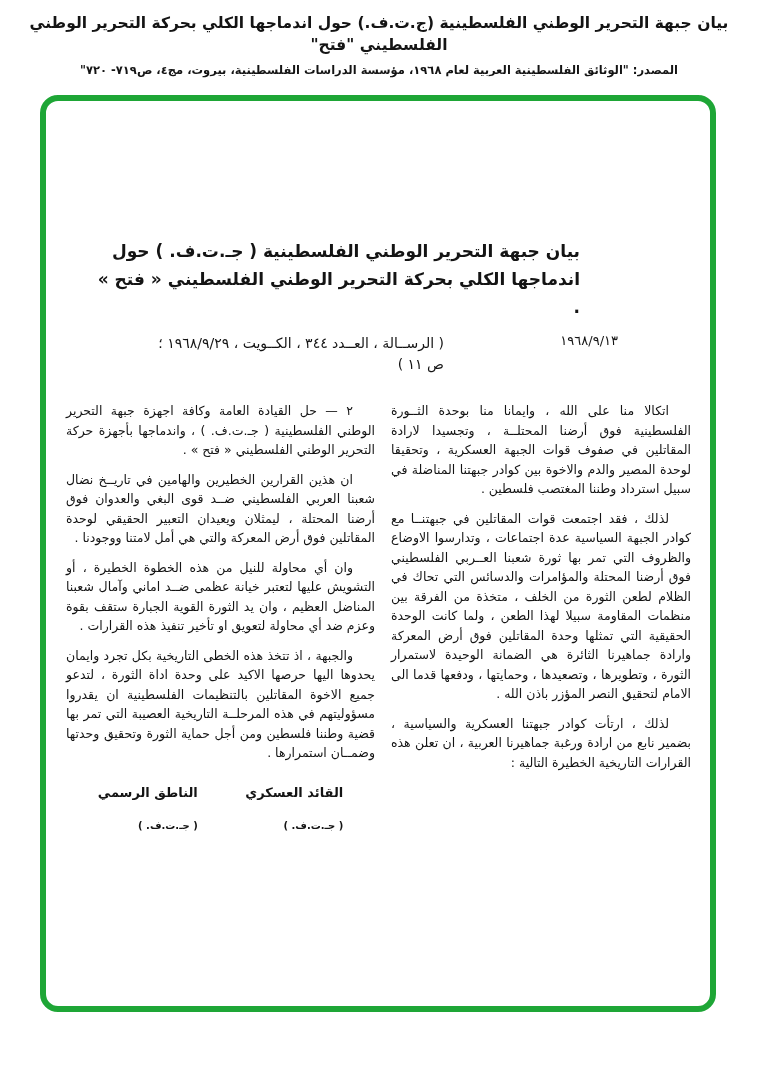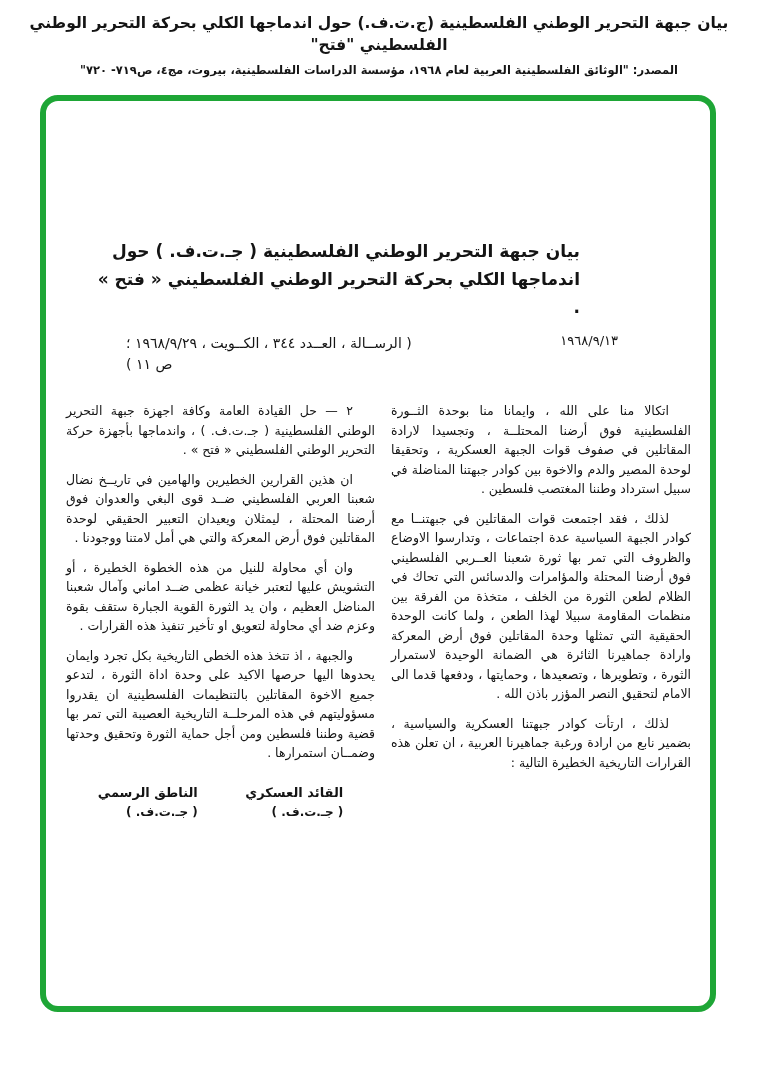--- a/index.html
+++ b/index.html
@@ -49,22 +49,22 @@
     align-items:flex-start;
     margin-top:12px;
     padding:0 92px 0 0;
   }
   .doc-date{
     font-size:13px;
     white-space:nowrap;
   }
   .doc-cite{
     width:286px;
-    margin-left:80px;
-    text-align:left;
+    margin-left:112px;
+    text-align:right;
     font-size:14px;line-height:21px;
   }
   
   .columns{
     display:flex;
     gap:16px;
     margin:26px 19px 0 20px;
   }
   .col{flex:1;}
   .col-right{flex:0 0 300px;}
@@ -78,21 +78,21 @@
   
   .signatures{
     display:flex;
     flex-direction:row;
     justify-content:space-around;
     margin-top:22px;
     padding:0 8px;
   }
   .sig{text-align:right;}
   .sig-title{font-size:13px;font-weight:bold;}
-  .sig-org{font-size:12px;font-weight:bold;margin-top:5px;}
+  .sig-org{font-size:10px;font-weight:bold;margin-top:20px;}
 </style>
 </head>
 <body>
 
 <div class="page">
 
   <header class="doc-header">
     <div class="hdr-title">بيان جبهة التحرير الوطني الفلسطينية (ج.ت.ف.) حول اندماجها الكلي بحركة التحرير الوطني الفلسطيني "فتح"</div>
     <div class="hdr-source">المصدر: "الوثائق الفلسطينية العربية لعام ١٩٦٨، مؤسسة الدراسات الفلسطينية، بيروت، مج٤، ص٧١٩- ٧٢٠"</div>
   </header>

